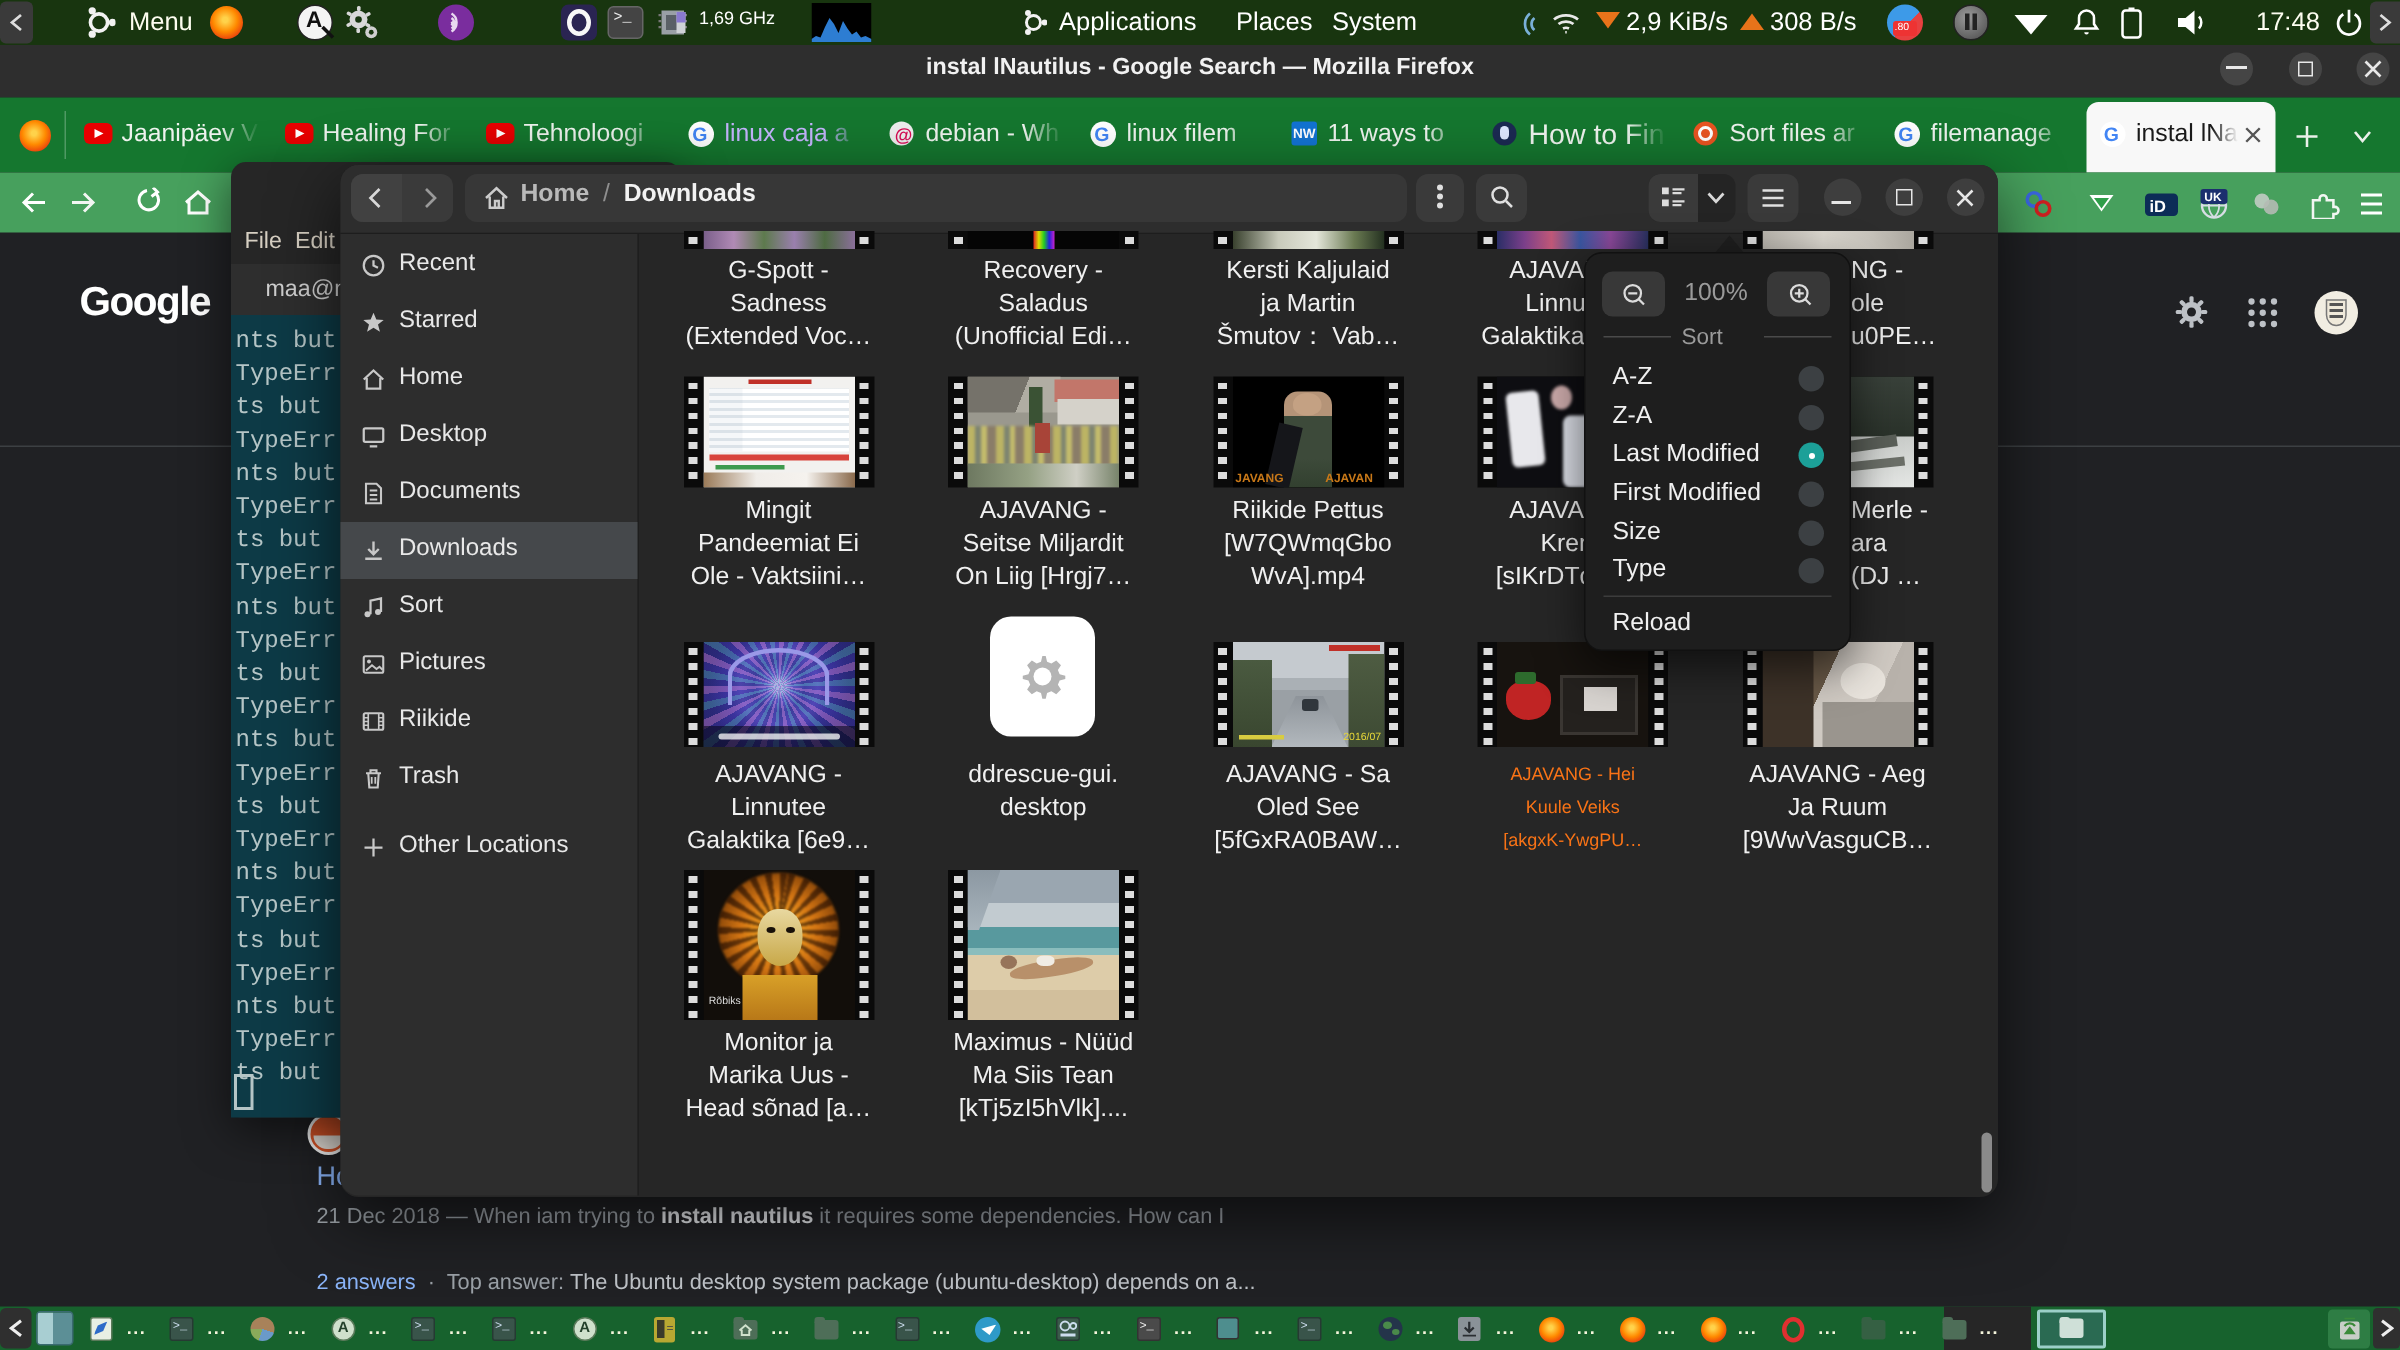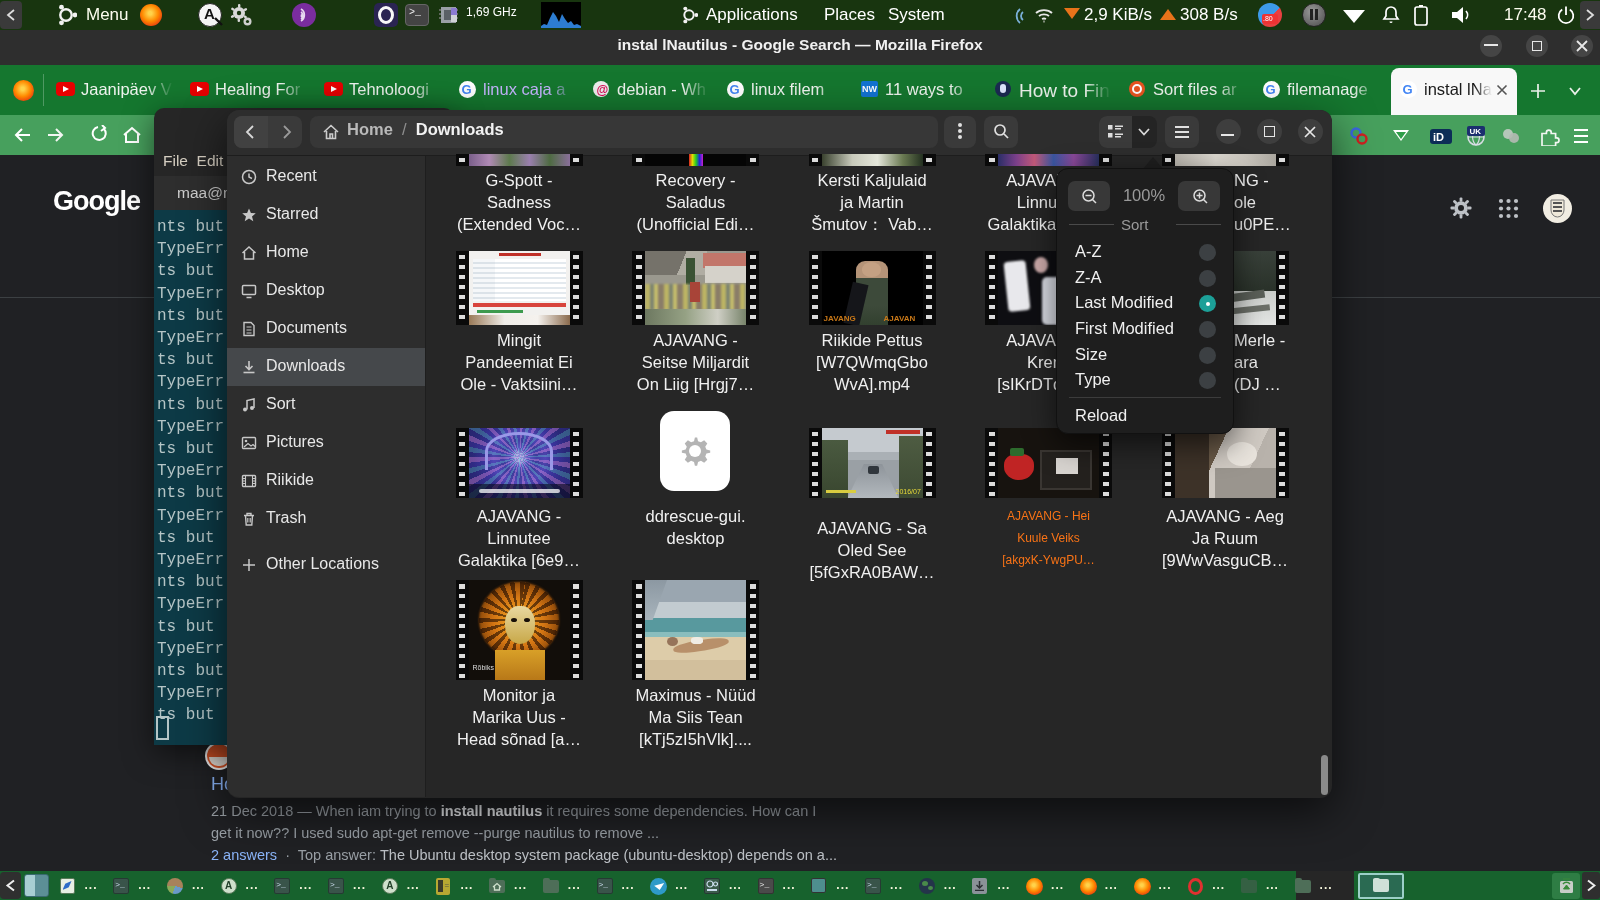--- a/index.html
+++ b/index.html
@@ -115,21 +115,20 @@
 <svg class="abs" style="left:1549px;top:199px" width="17" height="19">
       <path d="M2 1 h13 v10 a6.5 7 0 0 1 -13 0 z" fill="#efe9da" stroke="#777" stroke-width="1"></path>
       <path d="M4 4 h9 M4 8 h9 M4 12 h9" stroke="#555" stroke-width="2"></path>
     </svg>
 <div class="abs" style="left:0;top:297px;width:1600px;height:1px;background:#3c4043;"></div>
 <div class="abs" style="left:205px;top:742px;width:28px;height:28px;border-radius:50%;background:#fff;"></div>
 <div class="abs" style="left:207px;top:744px;width:24px;height:24px;border-radius:50%;background:#e65a2a;"></div>
 <div class="abs" style="left:209px;top:757px;width:20px;height:9px;border-radius:0 0 10px 10px;background:#f6f0e8;"></div>
 <div class="abs" style="left:211px;top:774px;color:#8ab4f8;font-size:18px;">How to install nautilus without it requiring ubuntu-desktop ...</div>
 <div class="abs" style="left:211px;top:803px;color:#9aa0a6;font-size:14.5px;">21 Dec 2018 — When iam trying to <b style="color:#e8eaed">install nautilus</b> it requires some dependencies. How can I</div>
-<div class="abs" style="left:211px;top:825px;color:#9aa0a6;font-size:14.5px;">get it now?? I used sudo apt-get remove --purge nautilus to remove ...</div>
 <div class="abs" style="left:211px;top:847px;font-size:14.5px;"><span style="color:#8ab4f8">2 answers</span><span style="color:#9aa0a6"> &nbsp;·&nbsp; Top answer:&nbsp;</span><span style="color:#bdc1c6">The Ubuntu desktop system package (ubuntu-desktop) depends on a...</span></div>
 <div class="abs" style="left:154px;top:108px;width:300px;height:637px;background:#262626;border-radius:10px 10px 6px 6px;box-shadow:0 8px 30px rgba(0,0,0,.55);"></div>
 <div class="abs" style="left:163px;top:152px;color:#d6cfc2;font-size:15.5px;">File&nbsp;&nbsp;Edit&nbsp;&nbsp;View&nbsp;&nbsp;Search&nbsp;&nbsp;Terminal&nbsp;&nbsp;Help</div>
 <div class="abs" style="left:154px;top:176px;width:300px;height:34px;background:#2e2e2e;"></div>
 <div class="abs" style="left:177px;top:184px;color:#cfcfcf;font-size:15.5px;">maa@maa-desktop: ~</div>
 <div class="abs" style="left:154px;top:210px;width:300px;height:535px;background:#0d3a46;overflow:hidden;"></div>
 <div class="abs" style="left:157px;top:218.0px;color:#b5c5c6;font-size:16px;font-family:'Liberation Mono',monospace;white-space:pre;">nts but</div>
     <div class="abs" style="left:157px;top:240.2px;color:#b5c5c6;font-size:16px;font-family:'Liberation Mono',monospace;white-space:pre;">TypeErr</div>
     <div class="abs" style="left:157px;top:262.4px;color:#b5c5c6;font-size:16px;font-family:'Liberation Mono',monospace;white-space:pre;">ts but</div>
     <div class="abs" style="left:157px;top:284.6px;color:#b5c5c6;font-size:16px;font-family:'Liberation Mono',monospace;white-space:pre;">TypeErr</div>
@@ -453,21 +452,21 @@
     </div>
 <div class="abs" style="left:434.0px;top:506px;width:170px;text-align:center;color:#f0f0f0;font-size:16.5px;line-height:21.8px;">
       <div>AJAVANG -</div>
       <div>Linnutee</div>
       <div>Galaktika [6e9…</div>
     </div>
 <div class="abs" style="left:610.5px;top:506px;width:170px;text-align:center;color:#f0f0f0;font-size:16.5px;line-height:21.8px;">
       <div>ddrescue-gui.</div>
       <div>desktop</div>
     </div>
-<div class="abs" style="left:787.0px;top:518px;width:170px;text-align:center;color:#f0f0f0;font-size:16.5px;line-height:21.8px;">
+<div class="abs" style="left:787.0px;top:506px;width:170px;text-align:center;color:#f0f0f0;font-size:16.5px;line-height:21.8px;">
       <div>AJAVANG - Sa</div>
       <div>Oled See</div>
       <div>[5fGxRA0BAW…</div>
     </div>
 <div class="abs" style="left:963.5px;top:506px;width:170px;text-align:center;color:#f97316;font-size:12px;line-height:21.8px;">
       <div>AJAVANG  - Hei</div>
       <div>Kuule Veiks</div>
       <div>[akgxK-YwgPU…</div>
     </div>
 <div class="abs" style="left:1140.0px;top:506px;width:170px;text-align:center;color:#f0f0f0;font-size:16.5px;line-height:21.8px;">

